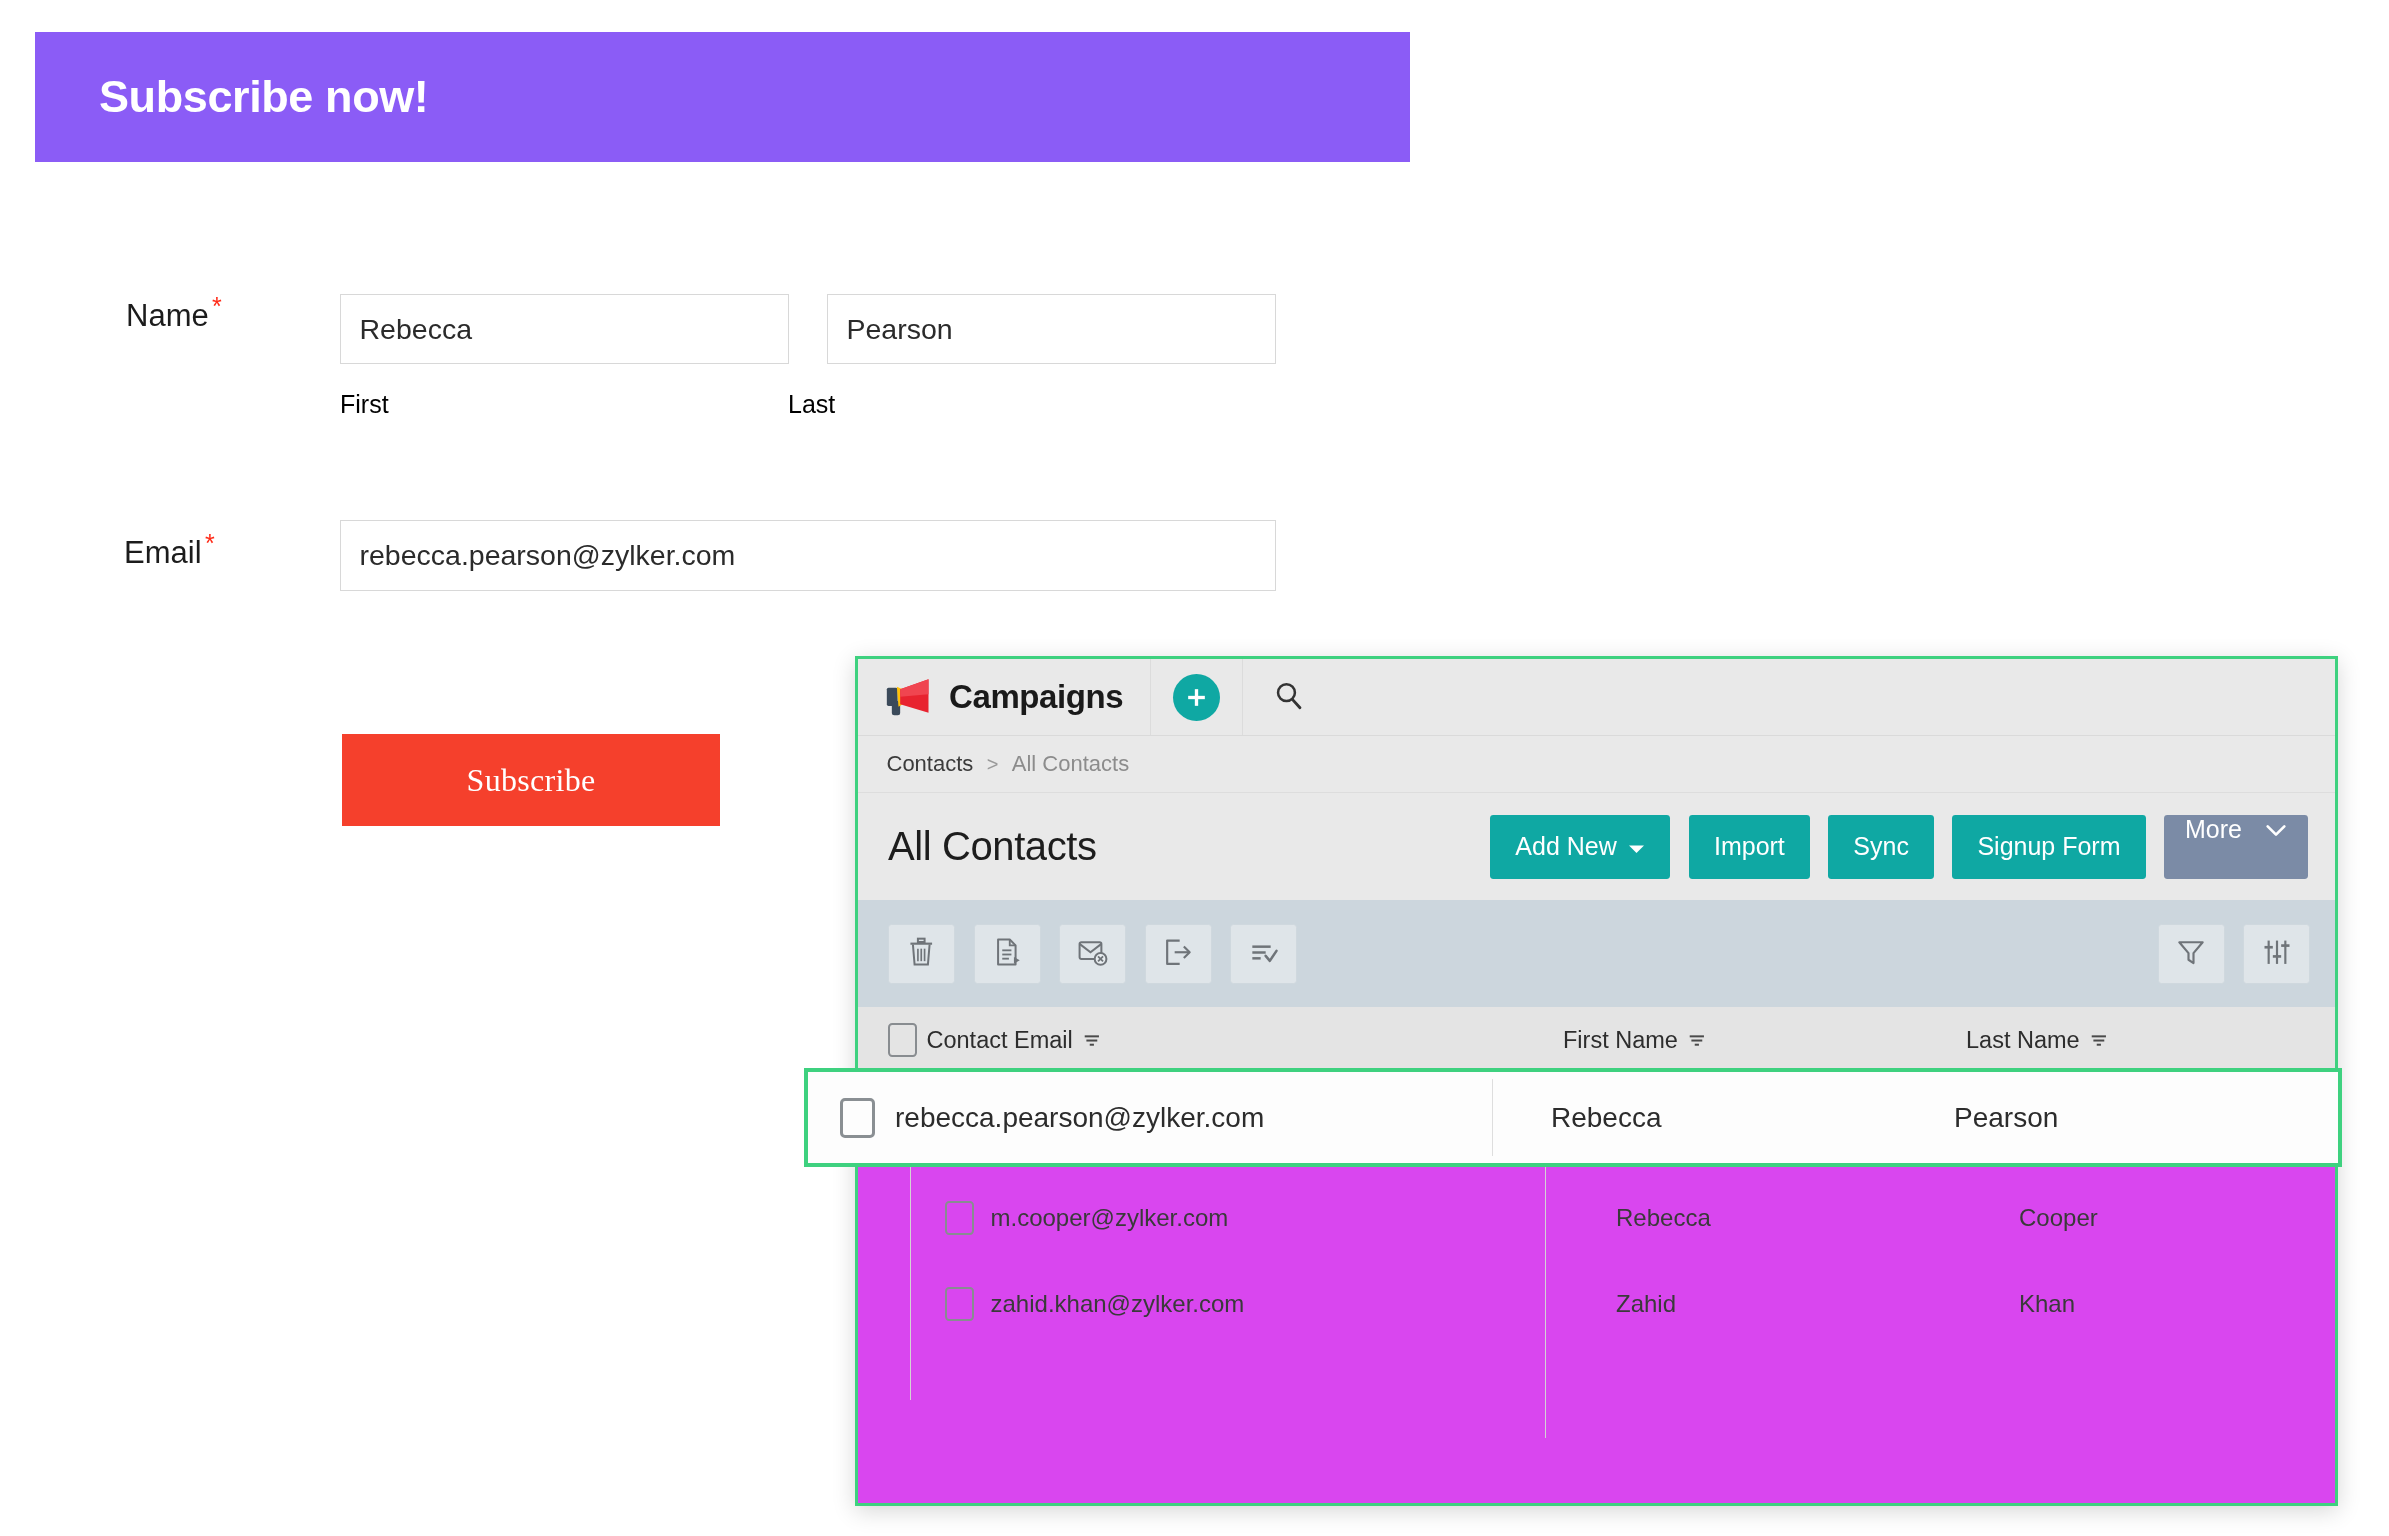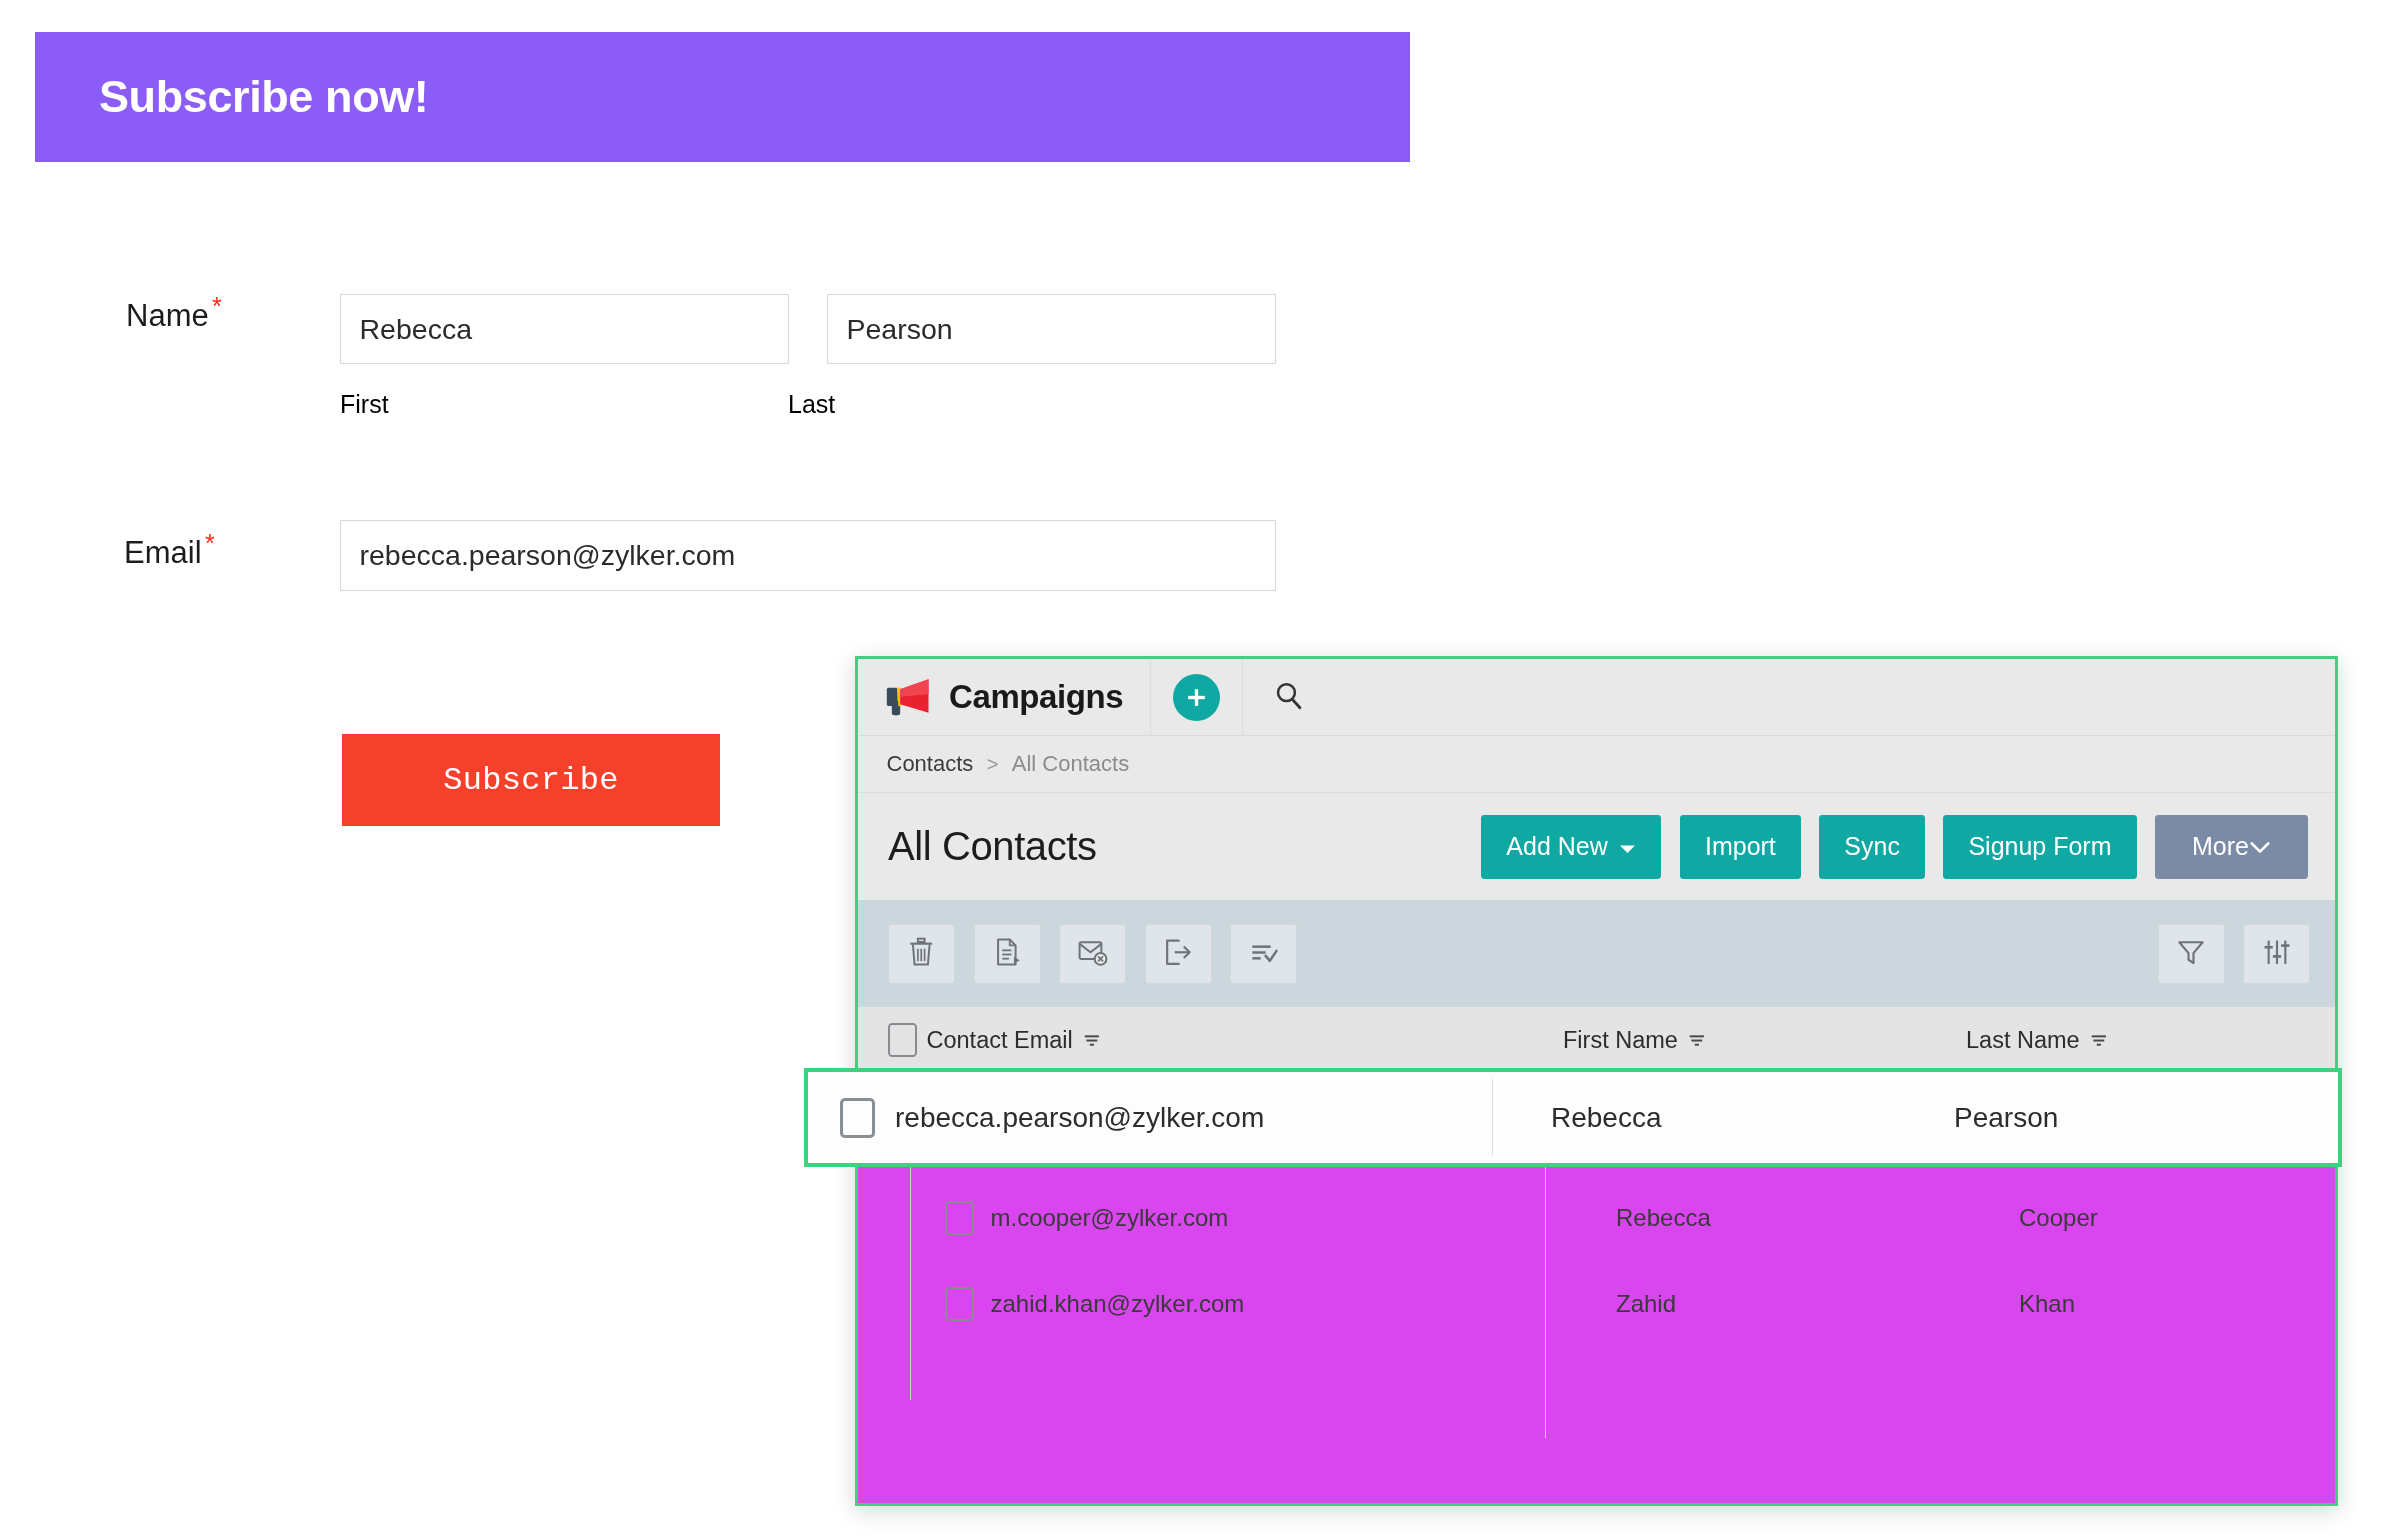--- a/index.html
+++ b/index.html
@@ -63,21 +63,21 @@
     color: #000000;
   }
   .subscribe-btn {
     position: absolute;
     left: 342px; top: 734px;
     width: 378px; height: 92px;
     background: #f5402c;
     color: #ffffff;
     border: none;
     font-size: 32px;
-    font-family: Liberation Mono, monospace;
+    font-family: Liberation Serif, serif;
     cursor: pointer;
     letter-spacing: 0.3px;
   }
 
   
   .campaigns-panel {
     position: absolute;
     left: 855px; top: 656px;
     width: 1483px; height: 850px;
     background: #d946ef;
@@ -157,22 +157,22 @@
     cursor: pointer;
     white-space: nowrap;
   }
   .btn-gray {
     background: #7b8ba6;
     color: #ffffff;
     border: none; border-radius: 3.4px;
     font-size: 25px;
     font-family: "Liberation Sans", sans-serif;
     height: 64px;
-    padding: 0 37px;
-    display: flex; align-items: center; gap: 0;
+    padding: 0 21px;
+    display: flex; align-items: flex-start; gap: 23px;
     cursor: pointer;
     white-space: nowrap;
   }
 
   .cp-toolbar {
     height: 107px;
     background: #ccd6dd;
     display: flex; align-items: center;
     padding: 0 25px 0 30px;
   }

